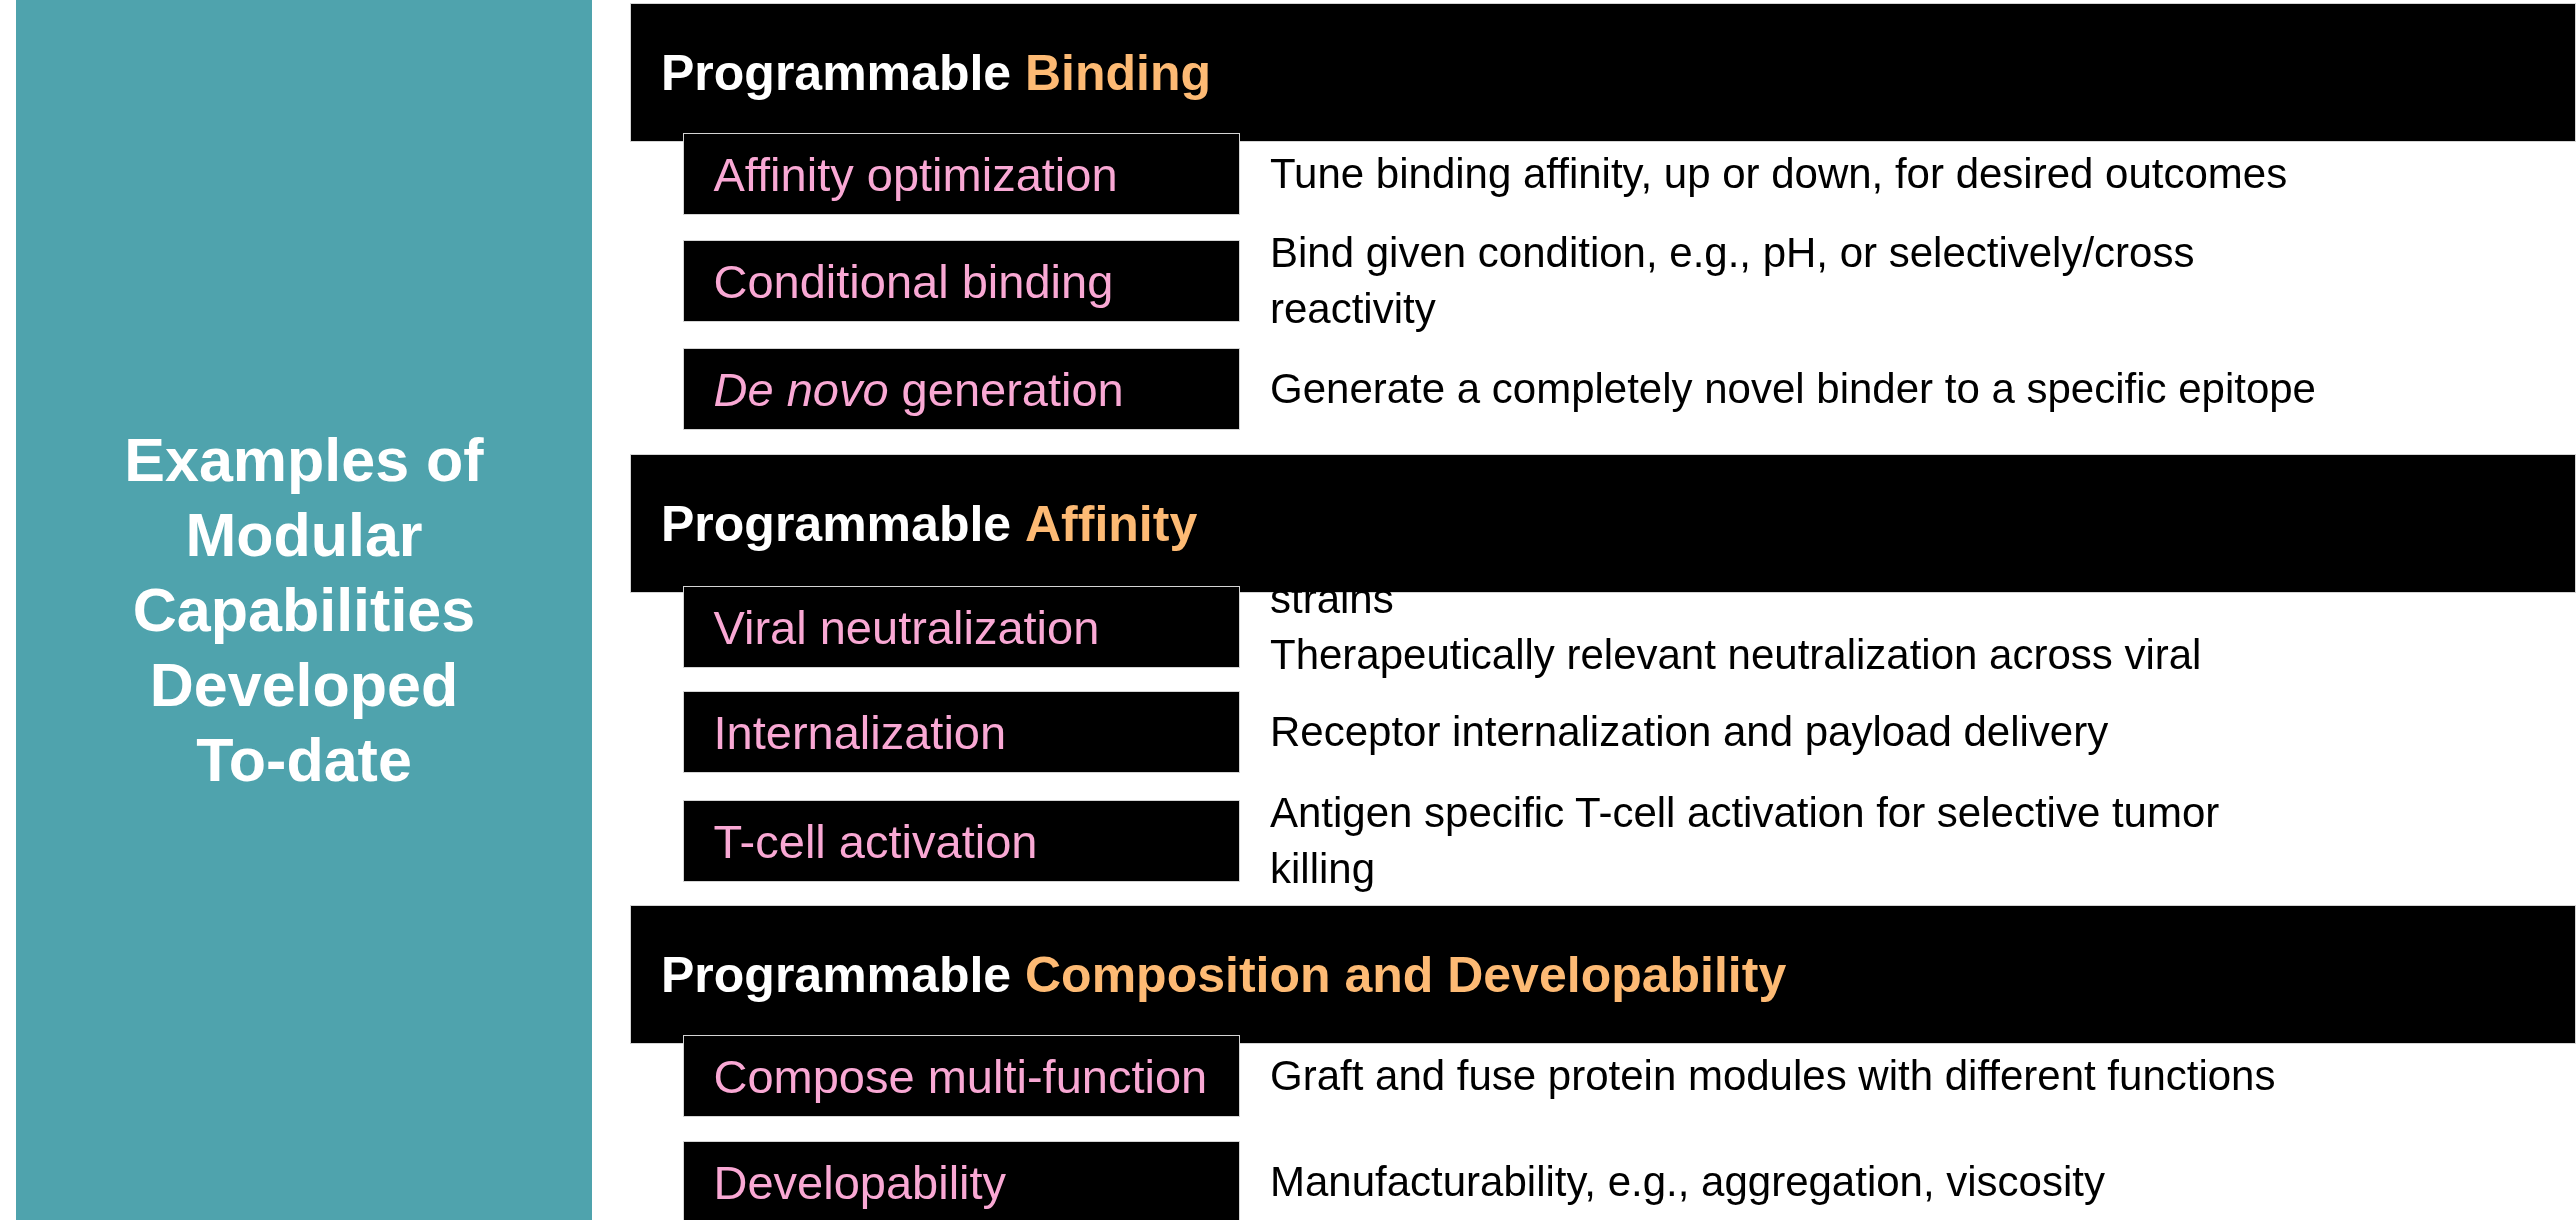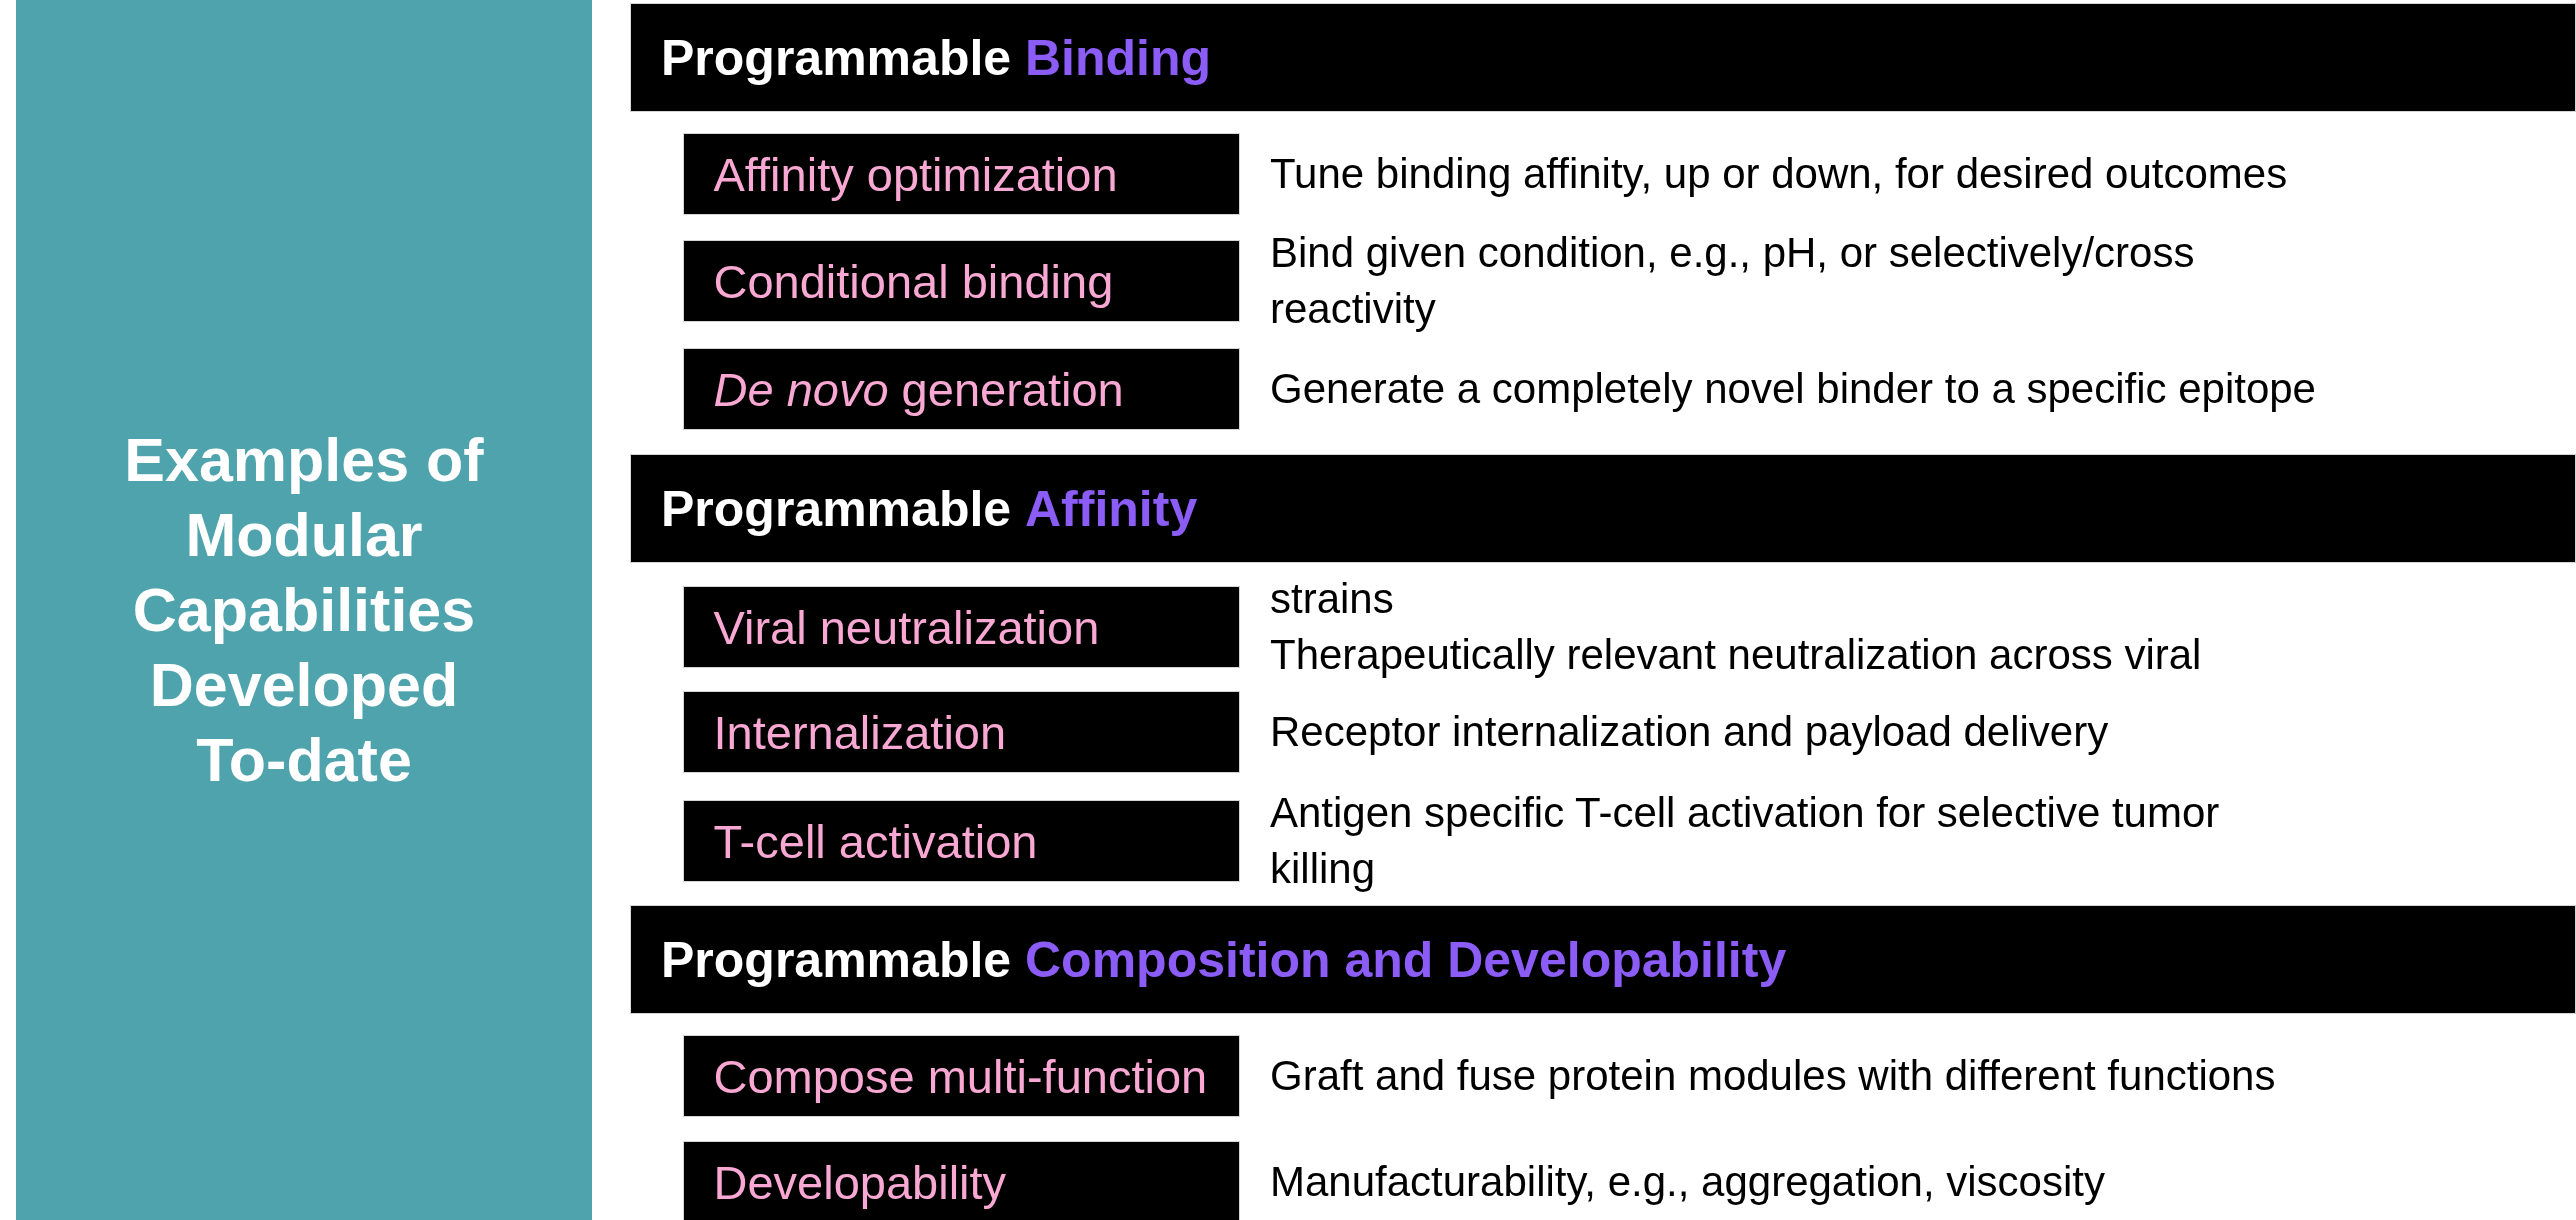--- a/index.html
+++ b/index.html
@@ -32,33 +32,33 @@
     color: #ffffff;
     font-size: 61px;
     font-weight: bold;
     line-height: 75px;
   }
   
   .bar {
     position: absolute;
     left: 630px;
     right: 0;
-    height: 109px;
+    height: 139px;
     background: #000000;
     border: 1.5px solid #d4d4d4;
     box-sizing: border-box;
     display: flex;
     align-items: center;
     padding-left: 30px;
     font-size: 50px;
     font-weight: bold;
     color: #ffffff;
     white-space: pre;
   }
-  .bar-accent { color: #8b5cf6; }
+  .bar-accent { color: #fdba74; }
   
   .row {
     position: absolute;
     left: 683px;
     right: 0;
     height: 82px;
     display: flex;
     align-items: center;
   }
   .label-box {

